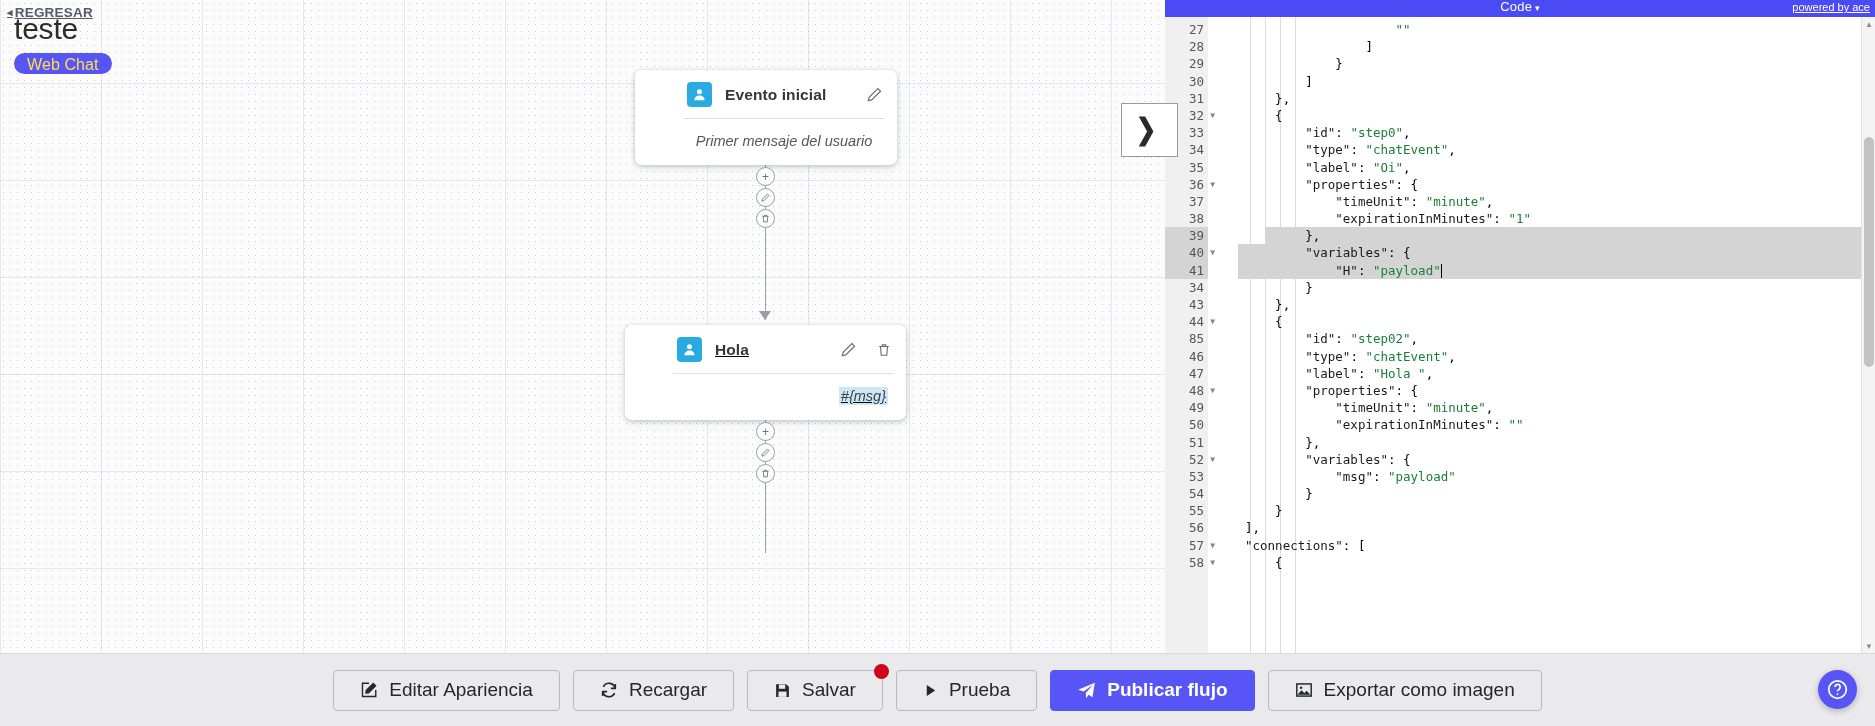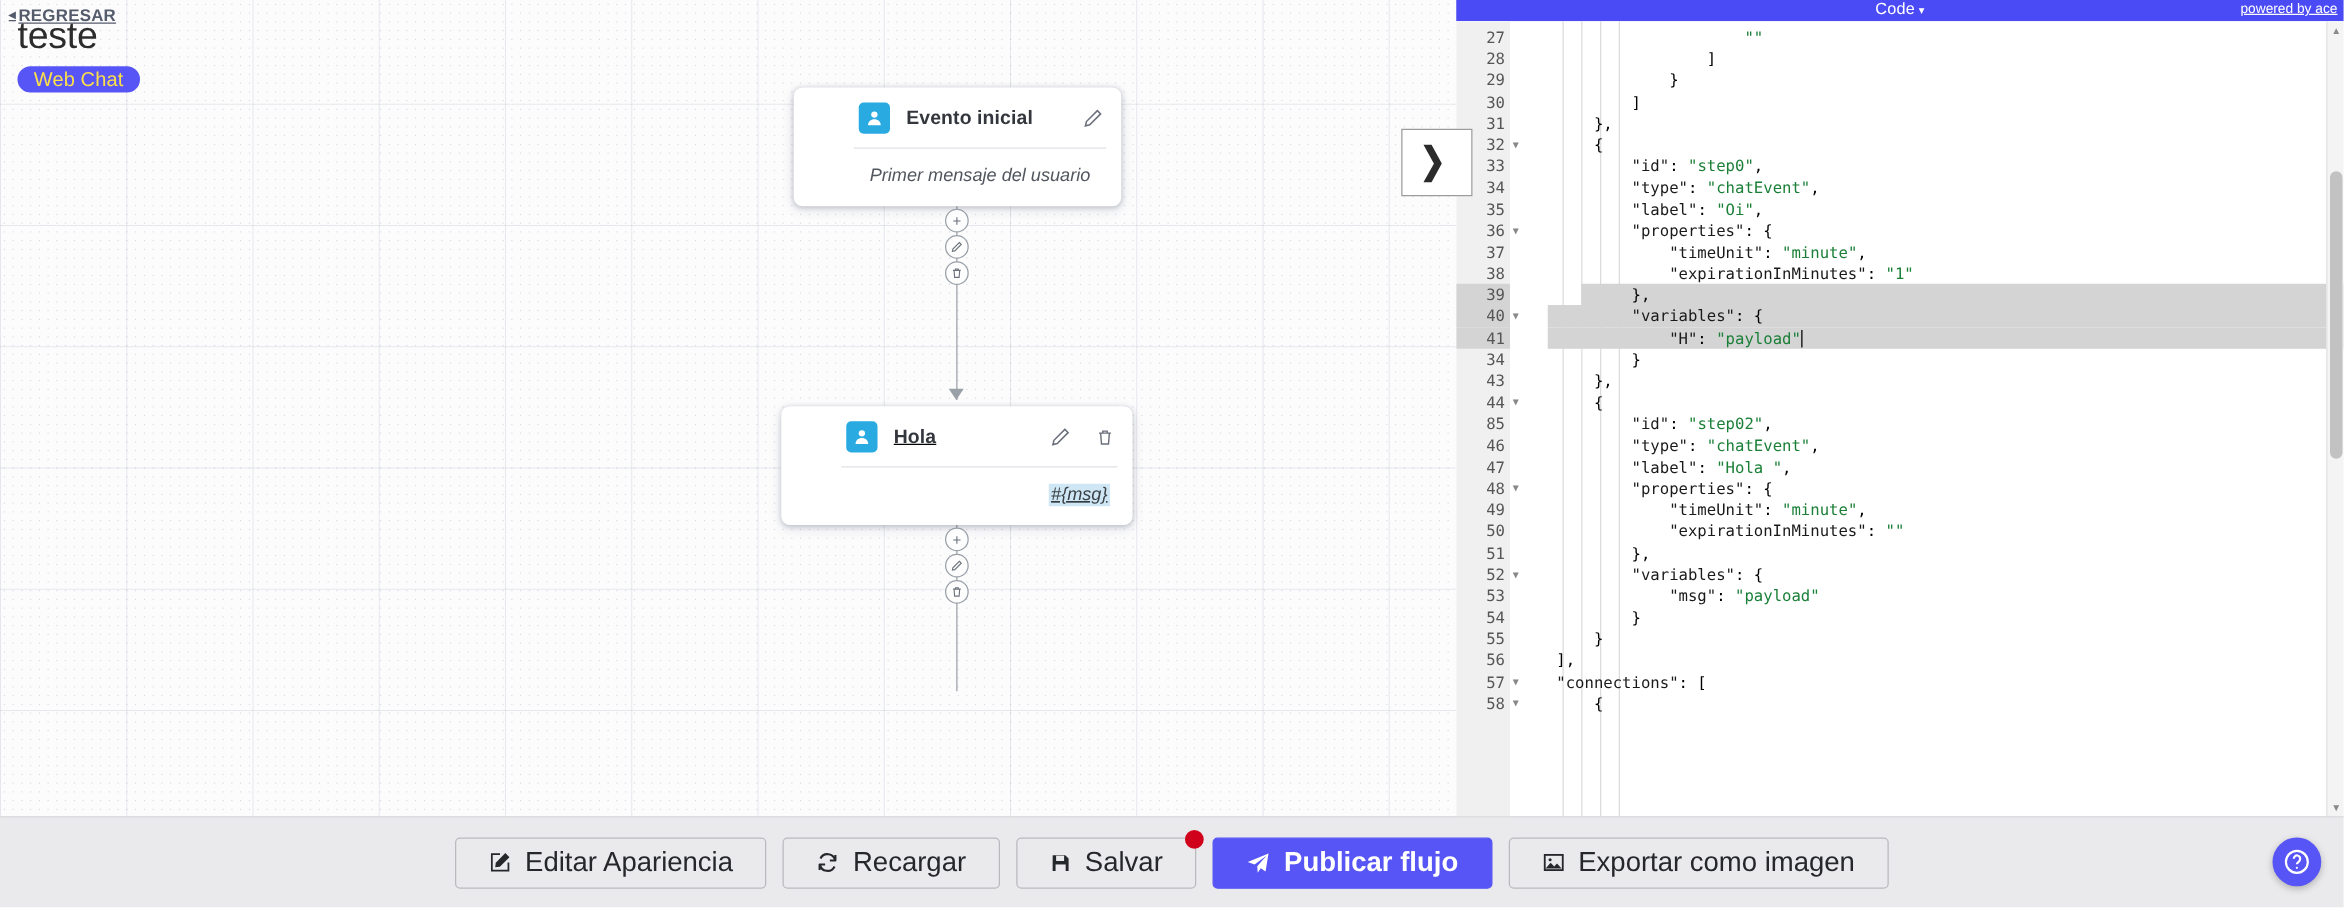--- a/index.html
+++ b/index.html
@@ -223,21 +223,21 @@
     border-top: 1px solid #d9d9dd;
     display: flex; align-items: center; justify-content: center;
     gap: 13px;
   }
   .tbtn {
     display: flex; align-items: center; justify-content: center;
     gap: 11px;
     height: 41px; padding: 0 26px;
     background: #eaeaec; border: 1px solid #b9b9bf;
     border-radius: 4px; cursor: pointer;
-    font-size: 22px; color: #25272b;
+    font-size: 19px; color: #25272b;
     position: relative;
   }
   .tbtn .ti { display: flex; align-items: center; color: #25272b; }
   .tbtn.primary {
     background: #5755f5; border-color: #5755f5; color: #fff; font-weight: bold;
   }
   .tbtn.primary .ti { color: #fff; }
   .dot-badge {
     position: absolute; right: -7px; top: -7px;
     width: 15px; height: 15px; border-radius: 50%;
@@ -458,20 +458,28 @@
         <span class="ti">
           <svg width="17" height="17" viewBox="0 0 16 16" fill="currentColor">
             <path d="M2 2h9.5L14 4.5V14H2z"></path>
             <rect x="4.6" y="2.4" width="6" height="4" fill="#eaeaec"></rect>
             <rect x="4.2" y="9" width="7.6" height="5" fill="#eaeaec"></rect>
           </svg>
         </span>
         <span>Salvar</span>
         <span class="dot-badge" style="background: rgb(208, 2, 27);"></span>
       </div>
+      <div class="tbtn">
+        <span class="ti">
+          <svg width="15" height="15" viewBox="0 0 16 16" fill="currentColor">
+            <path d="M4 2.2l9 5.8-9 5.8z"></path>
+          </svg>
+        </span>
+        <span>Prueba</span>
+      </div>
       <div class="tbtn primary">
         <span class="ti">
           <svg width="19" height="19" viewBox="0 0 16 16" fill="currentColor">
             <path d="M15 1.5L1 7.3l4.6 1.6L13.6 3 7.4 10.1l.3 4.4 2.1-3 3.2 2.2z"></path>
           </svg>
         </span>
         <span>Publicar flujo</span>
       </div>
       <div class="tbtn">
         <span class="ti">

